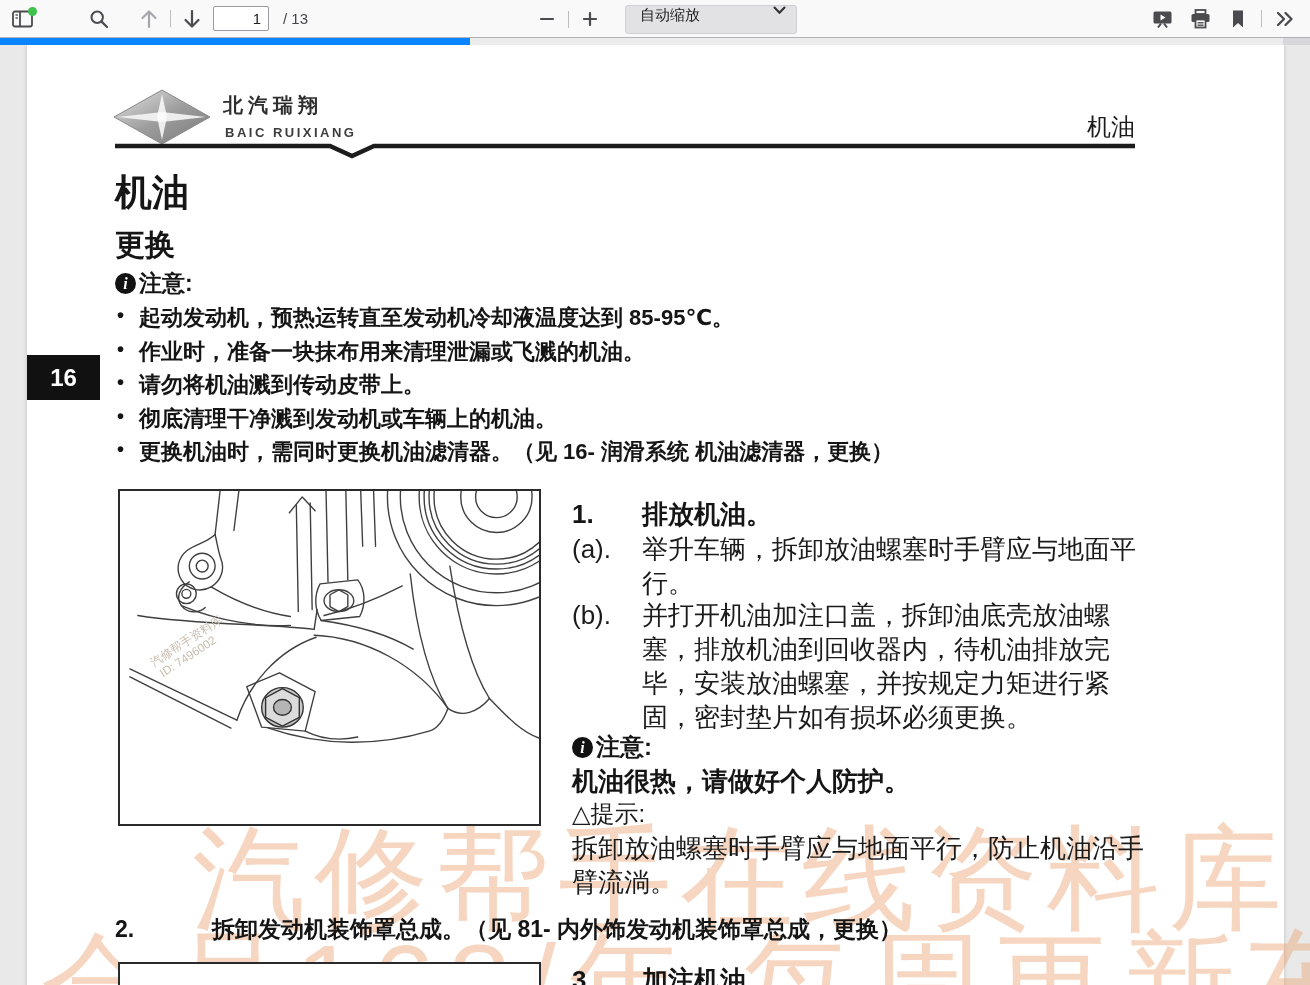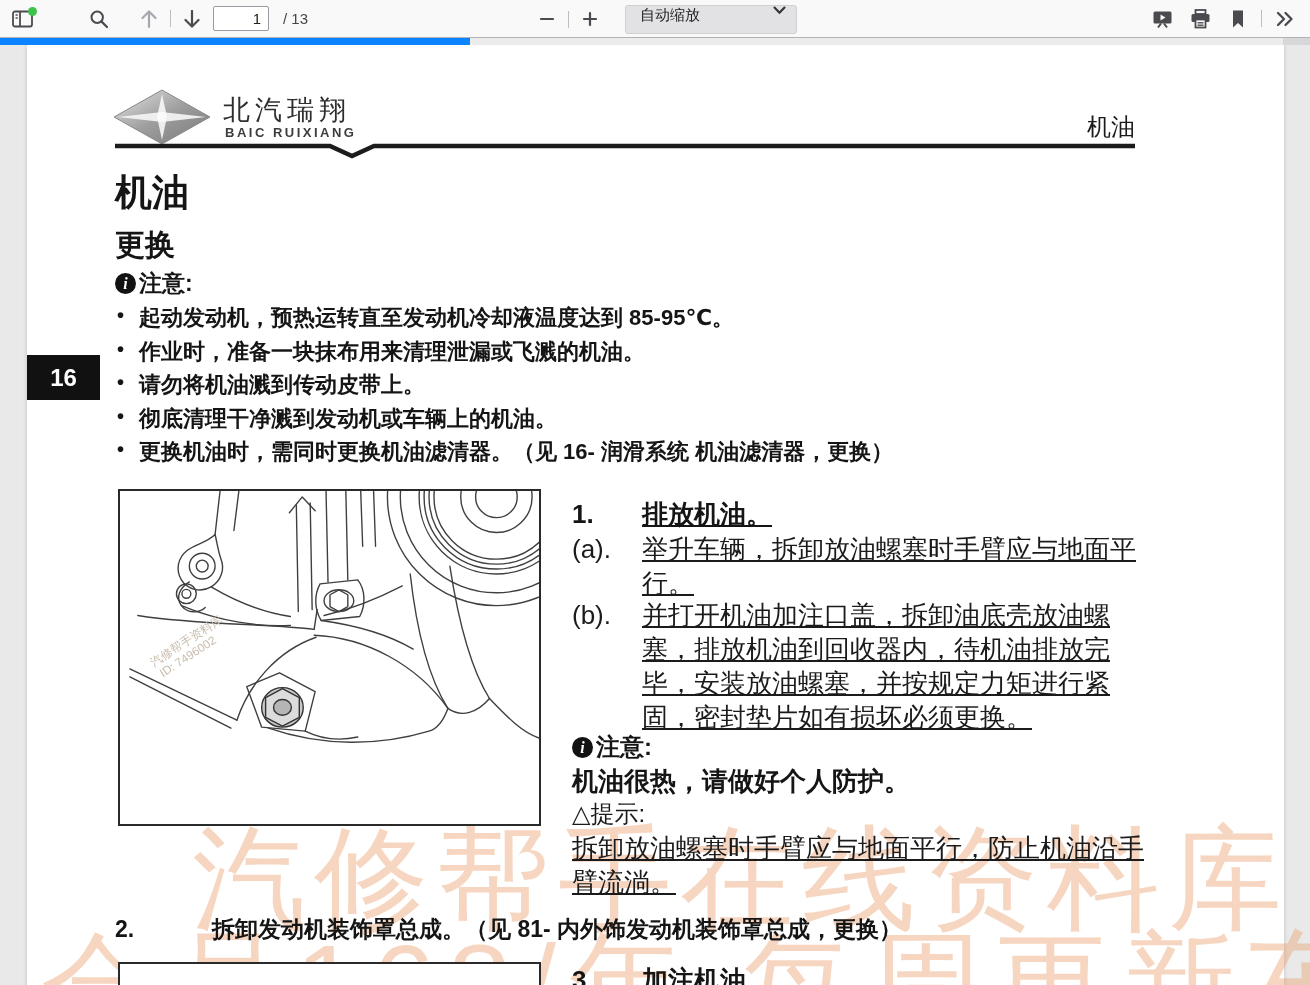--- a/index.html
+++ b/index.html
@@ -37,21 +37,21 @@
   .viewer { position:relative; height:940px; background:#e9e9e9; overflow:hidden; }
   .scroll-strip { position:absolute; right:0; top:0; width:26px; height:100%; background:#e9e9e9; }
   .page { position:absolute; left:27px; top:0; width:1257px; height:1180px; background:#ffffff;
     box-shadow:0 0 4px rgba(0,0,0,.18); }
 
   .abs { position:absolute; }
   .cjk-b { font-weight:700; color:#151515; }
   .cjk { color:#1b1b1b; }
 
   
-  .brand-cn { left:196px; top:47px; font-size:27px; font-weight:400; letter-spacing:5px; color:#2e2e2e;text-align:right; }
+  .brand-cn { left:196px; top:47px; font-size:20px; font-weight:700; letter-spacing:5px; color:#2e2e2e;text-align:right; }
   .brand-en { left:198px; top:80px; font-size:13px; font-weight:700; letter-spacing:2.5px; color:#3c3c3c; }
   .header-right { right:149px; top:66px; font-size:24px; color:#1b1b1b; }
 
   .doc-title { left:88px; top:123px; font-size:37px; }
   .doc-subtitle { left:88px; top:180px; font-size:30px; }
 
   .notice1 { left:88px; top:223px; font-size:23px; display:flex; align-items:center; }
   .info-icon { display:inline-block; width:21px; height:21px; border-radius:50%; background:#121212;
     color:#fff; font-family:"Liberation Serif",serif; font-style:italic; font-weight:700;
     font-size:16px; text-align:center; line-height:21px; margin-right:3px; }
@@ -64,21 +64,21 @@
 
   .figure { left:91px; top:444px; width:423px; height:337px; border:2px solid #2a2a2a; background:#fff; }
   .figure svg { width:100%; height:100%; display:block; }
   .fig-wm { font-size:12px; fill:#c9bcae; }
 
   .figure2 { left:91px; top:917px; width:423px; height:90px; border:2px solid #2a2a2a; background:#fff; }
 
   
   .rrow { left:545px; display:flex; font-size:26px; line-height:34px; }
   .rrow .lbl { width:70px; flex:none; }
-  .rrow .txt { width:505px;text-decoration:underline; }
+  .rrow .txt { width:505px; }
   .tip-w .txt { width:585px; }
 
   .s2row { left:88px; display:flex; font-size:23px; line-height:32px; }
   .s2row .lbl { width:97px; flex:none; }
 
   
   .wm { color:#eba06c; opacity:.42; font-size:114px; white-space:nowrap; pointer-events:none; }
   .wm1 { left:165px; top:758px; letter-spacing:8px; }
   .wm2 { left:14px; top:864px; letter-spacing:13px; }
   .content-layer { position:relative; z-index:2; }

